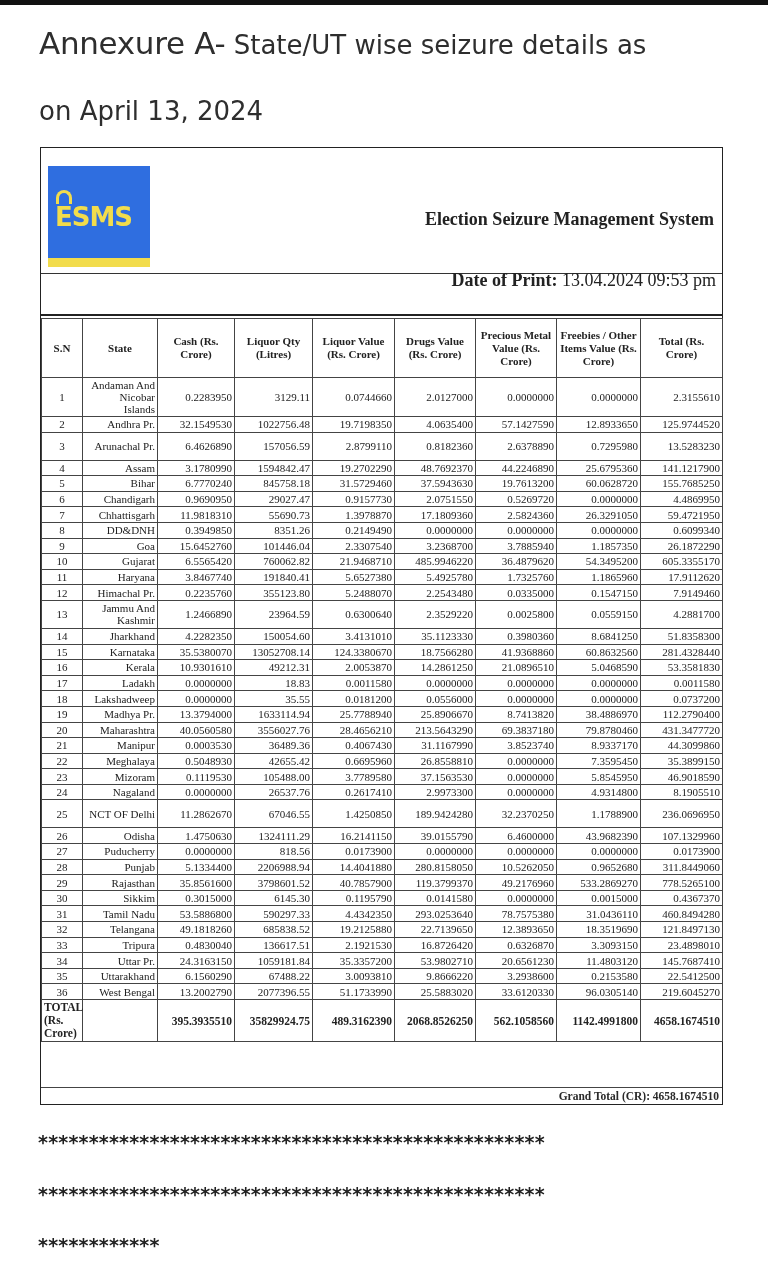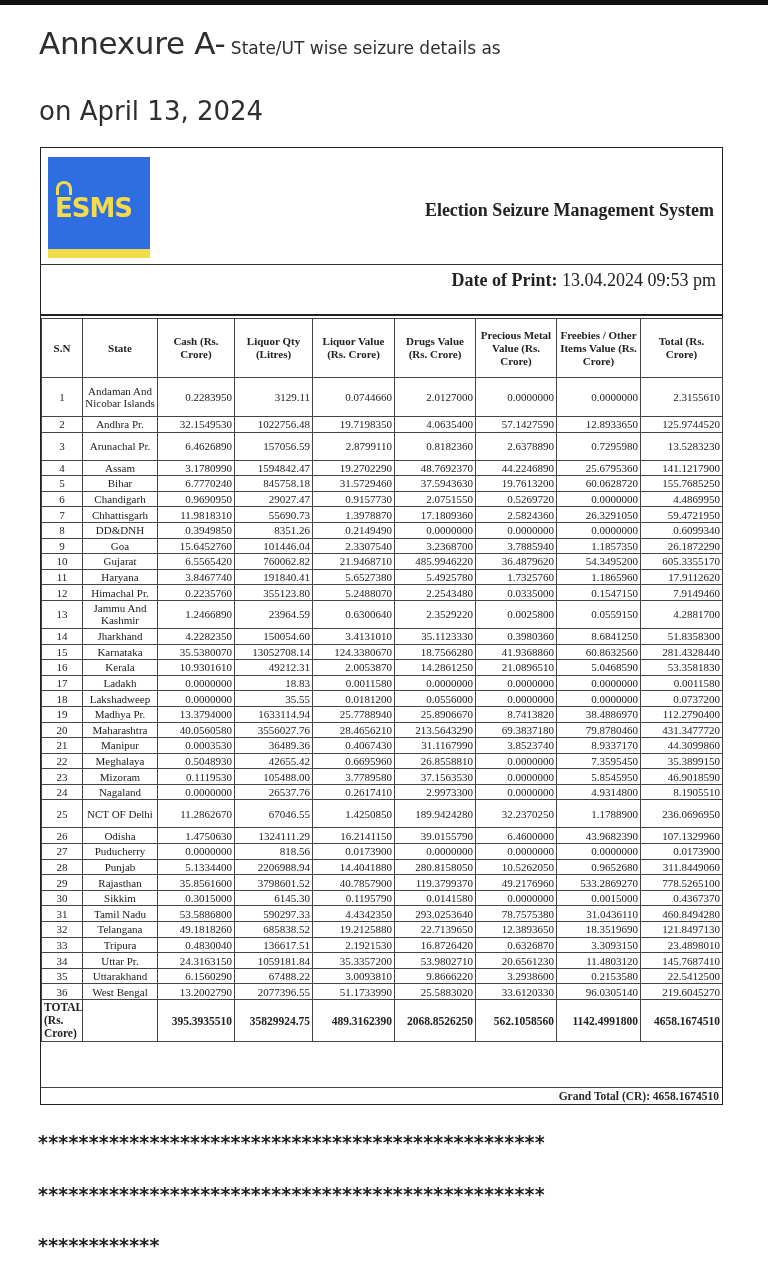--- a/index.html
+++ b/index.html
@@ -1,42 +1,42 @@
 <!DOCTYPE html>
 <html><head>
 <meta charset="utf-8">
 <style>
   * { box-sizing: border-box; margin: 0; padding: 0; }
   html, body { width: 768px; height: 1280px; background: #ffffff; overflow: hidden; }
   body { position: relative; font-family: "DejaVu Sans", sans-serif; color: #2a2a2a; }
   .topbar { position: absolute; left: 0; top: 0; width: 768px; height: 5px; background: #111; }
   .heading { position: absolute; left: 39px; top: 12px; width: 700px; font-family: "DejaVu Sans", sans-serif; color: #2e2e2e; line-height: 62px; }
   .heading .big { font-size: 31px; font-weight: normal; letter-spacing: -0.3px; }
-  .heading .rest { font-size: 17px; margin-top: 28px; }
+  .heading .rest { font-size: 26px; margin-top: 28px; }
   .heading .line2 { font-size: 26px; display: block; }
 
   .frame { position: absolute; left: 40px; top: 147px; width: 683px; height: 958px; border: 1.5px solid #222; }
-  .logo-row { position: absolute; left: 0; top: 4px; width: 100%; height: 113px; border-bottom: 1.5px solid #333; }
+  .logo-row { position: absolute; left: 0; top: 13px; width: 100%; height: 113px; border-bottom: 1.5px solid #333; }
   .logo { position: absolute; left: 7px; top: 5px; width: 102px; height: 101px; background: #2f6ee0; }
   .logo .stripe { position: absolute; left: 0; bottom: 0; width: 100%; height: 9px; background: #f2dc4c; }
   .logo .txt { position: absolute; left: 7px; top: 36px; font-family: "DejaVu Sans", sans-serif; font-weight: bold; font-size: 26px; color: #f2dc4c; letter-spacing: -1px; }
   .logo .lock { position: absolute; left: 8px; top: 24px; width: 16px; height: 14px; border: 3px solid #f2dc4c; border-bottom: none; border-radius: 8px 8px 0 0; }
   .system-title { position: absolute; right: 8px; top: 48px; font-family: "Liberation Serif", serif; font-weight: bold; font-size: 18px; color: #222; }
 
   .date-row { position: absolute; left: 0; top: 113px; width: 100%; height: 55px; border-bottom: 2.5px solid #222; font-family: "Liberation Serif", serif; font-size: 18px; color: #222; }
   .date-row .l1 { position: absolute; right: 6px; top: 9px; }
   .date-row .l2 { position: absolute; right: 6px; top: 32px; }
   .date-row b { font-weight: bold; }
 
   table.grid { position: absolute; left: 0; top: 170px; width: 681px; border-collapse: collapse; font-family: "Liberation Serif", serif; font-size: 11px; color: #222; table-layout: fixed; }
   table.grid th, table.grid td { border: 1px solid #444; }
   table.grid th { font-weight: bold; text-align: center; vertical-align: middle; height: 59px; font-size: 11px; line-height: 13px; padding: 0 2px; }
   table.grid td { height: 15.6px; padding: 0 2px; line-height: 12px; white-space: nowrap; }
   table.grid td.sn { text-align: center; }
-  table.grid td.state { text-align: center; white-space: normal; }
+  table.grid td.state { text-align: right; white-space: normal; padding-left: 6px; }
   table.grid td.num { text-align: right; }
   table.grid tr.tall td { height: 28px; }
   table.grid tr.tall3 td { height: 39px; }
   table.grid tr.total td { height: 42px; font-weight: bold; font-size: 11.5px; }
   table.grid tr.total td.sn { text-align: left; line-height: 13px; white-space: normal; }
   .grand { position: absolute; left: 0; bottom: 0; width: 100%; height: 17px; border-top: 1px solid #444; text-align: right; padding-right: 3px; font-family: "Liberation Serif", serif; font-weight: bold; font-size: 11.5px; line-height: 16px; }
 
   .stars { position: absolute; left: 38px; font-family: "DejaVu Sans", sans-serif; font-weight: bold; font-size: 19px; letter-spacing: 0.2px; color: #222; white-space: nowrap; }
 </style>
 </head>

